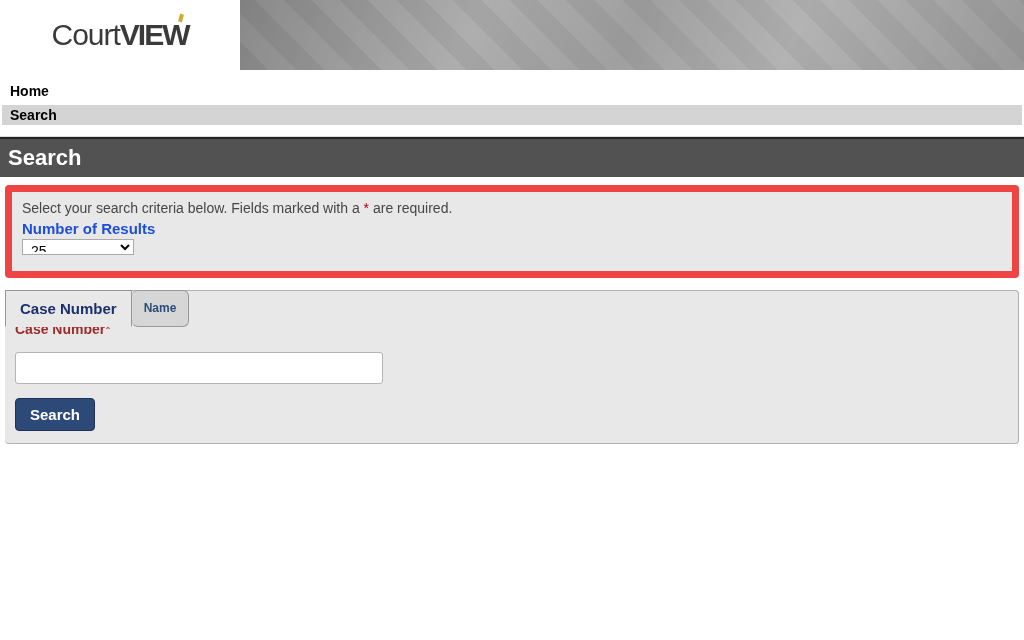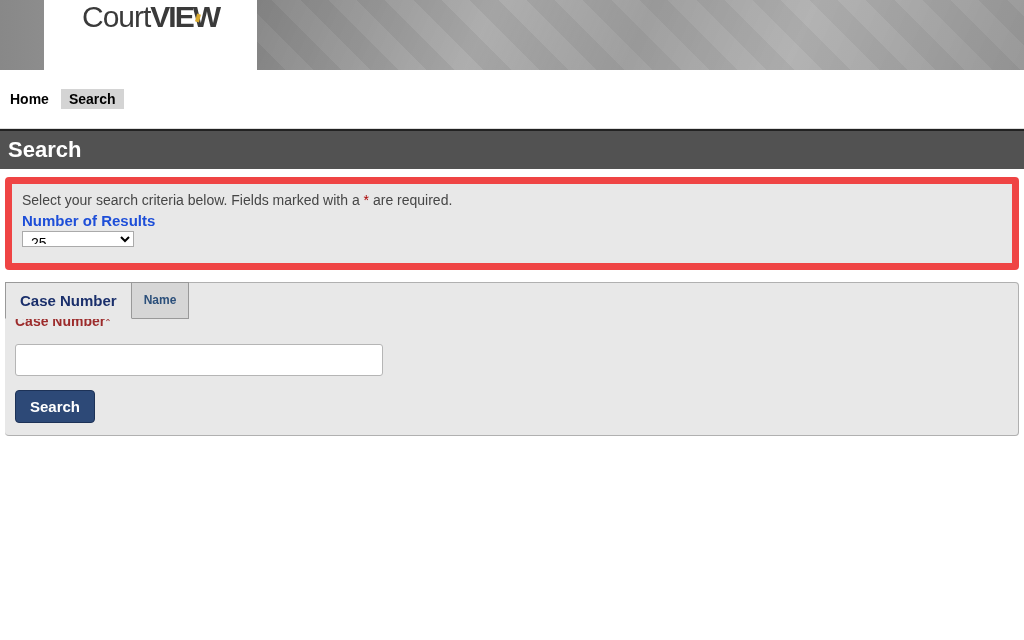--- a/index.html
+++ b/index.html
@@ -11,27 +11,27 @@
       overflow: hidden;
     }
     .header-banner {
       height: 70px;
       background: linear-gradient(to right, #888 0%, #aaa 30%, #ccc 60%, #999 100%);
       position: relative;
       display: flex;
     }
     .logo-box {
       background: #fff;
-      width: 213px;
+      width: 240px;
       height: 70px;
       display: flex;
+      align-items: center;
       justify-content: center;
       position: relative;
       z-index: 2;
-      margin-left: 44px;
     }
     .logo-text {
       font-size: 30px;
       font-weight: 400;
       color: #3a3a3a;
       letter-spacing: -1px;
     }
     .logo-text .bold-part {
       font-weight: 900;
       letter-spacing: -2px;
@@ -55,24 +55,25 @@
       content: "";
       position: absolute;
       inset: 0;
       background:
         linear-gradient(115deg, rgba(60,60,60,0.35) 0%, rgba(180,180,180,0.2) 30%, rgba(140,140,140,0.4) 50%, rgba(200,200,200,0.3) 70%, rgba(120,120,120,0.4) 100%),
         repeating-linear-gradient(45deg, rgba(0,0,0,0.05) 0 20px, rgba(255,255,255,0.05) 20px 40px);
       filter: grayscale(100%) contrast(0.9);
     }
     .nav-bar {
       background: #fff;
-      padding: 19px 2px;
+      padding: 11px 2px;
       display: flex;
       gap: 4px;
       border-bottom: 1px solid #ddd;
+      flex-direction: column;
     }
     .nav-link {
       padding: 2px 8px;
       font-size: 14px;
       font-weight: 700;
       color: #000;
       cursor: pointer;
     }
     .nav-link.active {
       background: #d4d4d4;
@@ -137,21 +138,21 @@
     .tab {
       border: 1px solid #999;
       padding: 10px 12px;
       font-size: 12px;
       font-weight: 700;
       color: #2b4f7a;
       background: #d6d6d6;
       cursor: pointer;
       position: relative;
     }
-    .tab + .tab { border-left: none; }
+    .tab + .tab { border-left: none; border-radius: 6px; }
     .tab.active {
       background: #e8e8e8;
       font-size: 15px;
       padding: 9px 14px;
       border-bottom-color: #e8e8e8;
       color: #1a2f6b;
       z-index: 1;
     }
     .req-label {
       font-size: 14px;

